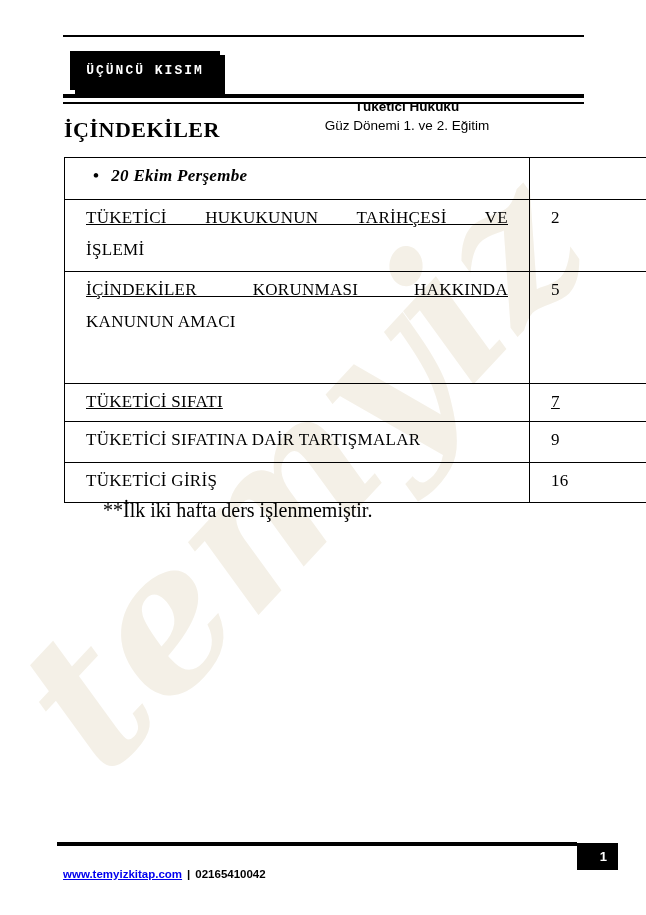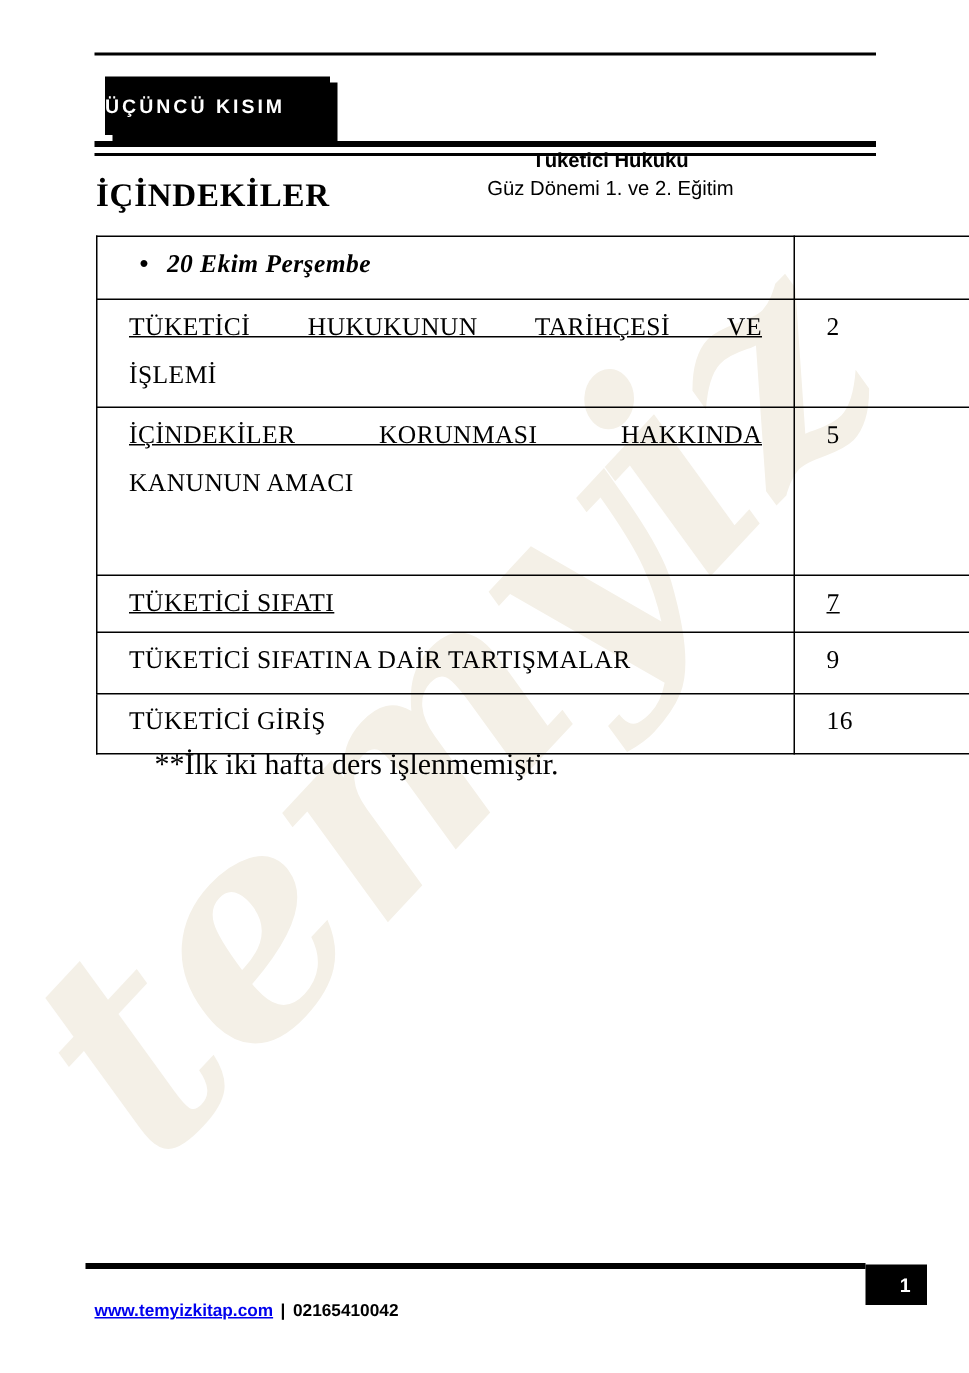--- a/index.html
+++ b/index.html
@@ -39,26 +39,26 @@
     left: 63px; top: 35px;
     width: 521px; height: 2px;
     background: #000;
   }
   .section-box {
     left: 70px; top: 51px;
     width: 150px; height: 39px;
     background: #000;
     box-shadow: 5px 4px 0 0 #000;
     color: #fff;
-    font-family: Liberation Sans, sans-serif;
+    font-family: Liberation Mono, monospace;
     font-weight: bold;
     font-size: 13px;
     letter-spacing: 2px;
     line-height: 39px;
-    text-align: left;
+    text-align: center;
   }
   .header-titles {
     left: 230px; top: 49px;
     width: 354px;
     text-align: center;
     font-family: "Liberation Sans", sans-serif;
     font-size: 13.5px;
     line-height: 19px;
   }
   .course-title { font-weight: bold; margin-top: 48px; }

